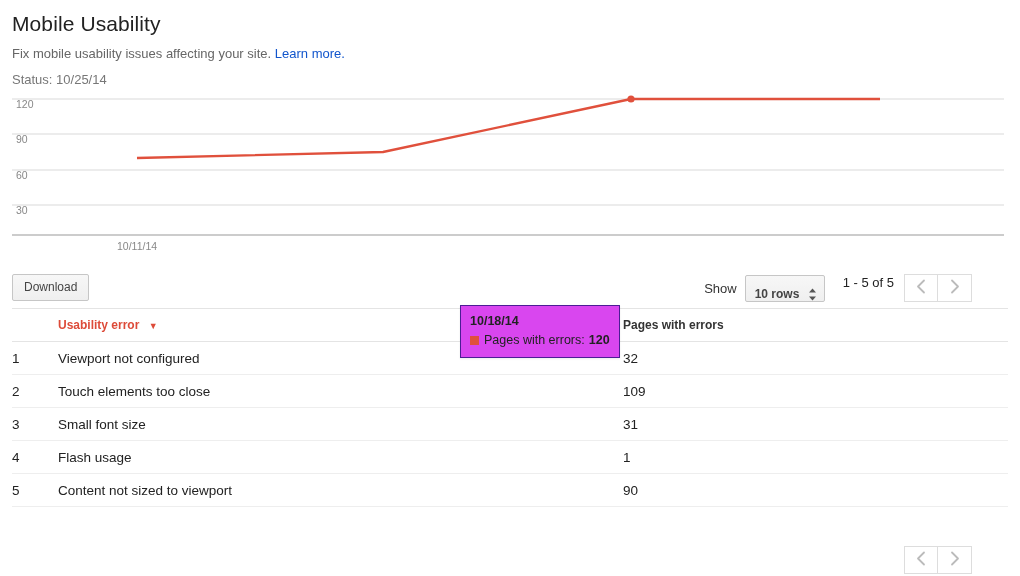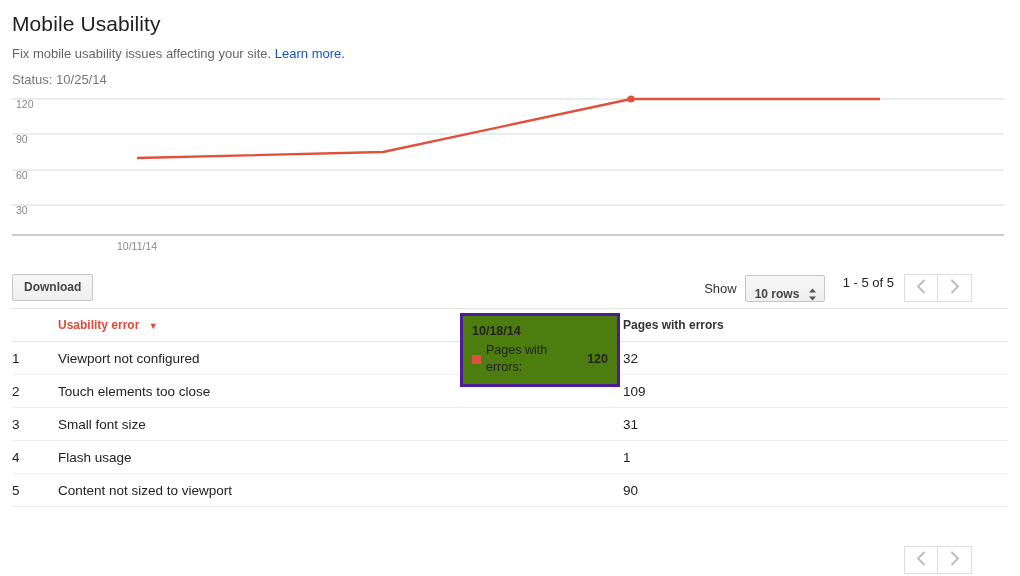--- a/index.html
+++ b/index.html
@@ -81,25 +81,25 @@
     padding-left: 44px;
   }
   .chart-svg {
     position: absolute;
     left: 0;
     top: 0;
   }
   .tooltip-box {
     position: absolute;
     left: 460px;
-    top: 219px;
+    top: 211px;
     width: 160px;
     box-sizing: border-box;
-    background: #4d7c0f;
-    border: 3px solid #4c1d95;
+    background: #d946ef;
+    border: 1px solid #4c1d95;
     padding: 7px 9px 8px 9px;
     font-size: 12.5px;
     line-height: 17px;
     box-shadow: 0 1px 2px rgba(0,0,0,0.08);
   }
   .tooltip-date {
     font-weight: bold;
     color: #222222;
     margin-bottom: 2px;
   }
@@ -128,21 +128,21 @@
     position: absolute;
     left: 12px;
     top: 10px;
     height: 27px;
     padding: 0 11px;
     background: linear-gradient(#f7f7f7, #efefef);
     border: 1px solid #c6c6c6;
     border-radius: 2px;
     font-family: "Liberation Sans", sans-serif;
     font-size: 12px;
-    font-weight: bold;
+    font-weight: normal;
     color: #444444;
     cursor: pointer;
     line-height: 25px;
   }
   .pager-controls {
     position: absolute;
     right: 48px;
     top: 10px;
     display: flex;
     align-items: center;

